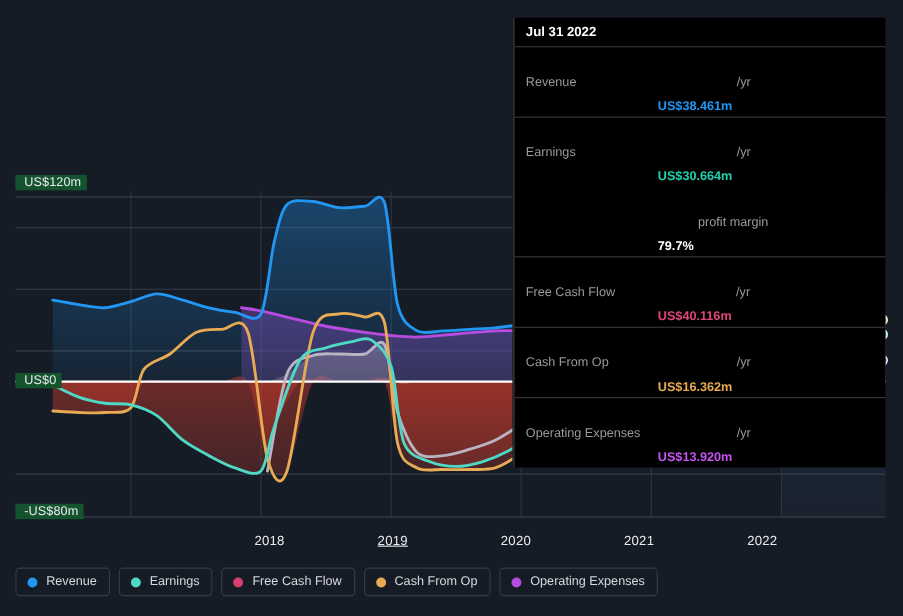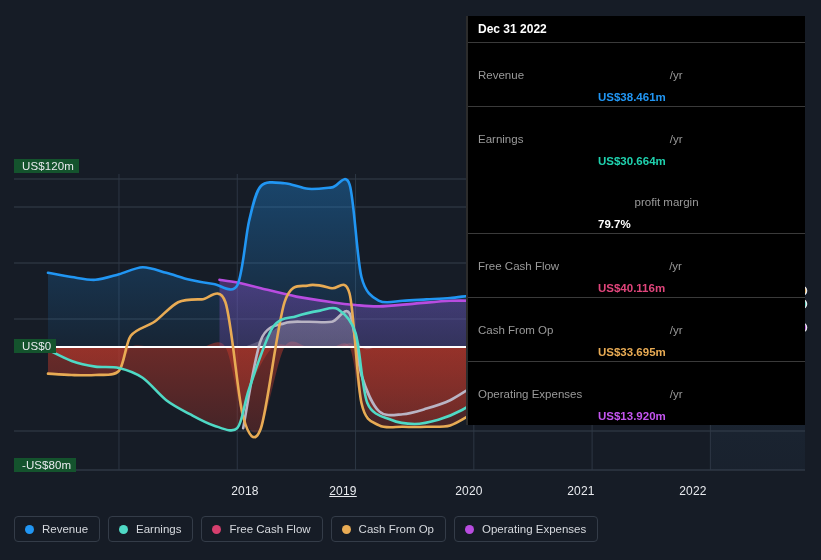--- a/index.html
+++ b/index.html
@@ -164,27 +164,27 @@
         <circle cx="802" cy="327.512" r="4.6" fill="#b84ce0" stroke="#e8eaee" stroke-width="1.4"></circle>
       </svg>
   </div>
 
   <div class="y-label" style="left:14px; top:159px;">US$120m</div>
   <div class="y-label" style="left:14px; top:339px;">US$0</div>
   <div class="y-label" style="left:14px; top:458px;">-US$80m</div>
 
   <div class="x-label" style="left:133px;margin-top:30px;">2017</div>
   <div class="x-label" style="left:245px;">2018</div>
-  <div class="x-label" style="left:343px;text-decoration:underline;">2019</div>
+  <div class="x-label" style="left:357px;text-decoration:underline;">2019</div>
   <div class="x-label" style="left:469px;">2020</div>
   <div class="x-label" style="left:581px;">2021</div>
   <div class="x-label" style="left:693px;">2022</div>
 
   <div id="tooltip">
-    <div class="tt-title">Dec 31 2022</div>
+    <div class="tt-title">Jul 31 2022</div>
 
     <div class="tt-row">
       <span class="tt-name">Revenue</span>
       <span class="tt-val" style="color:#2196f3">US$38.461m</span>
       <span class="tt-unit">/yr</span>
     </div>
 
     <div class="tt-row">
       <span class="tt-name">Earnings</span>
       <span class="tt-val" style="color:#1fd1ae">US$30.664m</span>
@@ -198,21 +198,21 @@
     </div>
 
     <div class="tt-row">
       <span class="tt-name">Free Cash Flow</span>
       <span class="tt-val" style="color:#e0457b">US$40.116m</span>
       <span class="tt-unit">/yr</span>
     </div>
 
     <div class="tt-row">
       <span class="tt-name">Cash From Op</span>
-      <span class="tt-val" style="color:#e8ab54">US$33.695m</span>
+      <span class="tt-val" style="color:#e8ab54">US$16.362m</span>
       <span class="tt-unit">/yr</span>
     </div>
 
     <div class="tt-row">
       <span class="tt-name">Operating Expenses</span>
       <span class="tt-val" style="color:#c455f0">US$13.920m</span>
       <span class="tt-unit">/yr</span>
     </div>
   </div>
 

